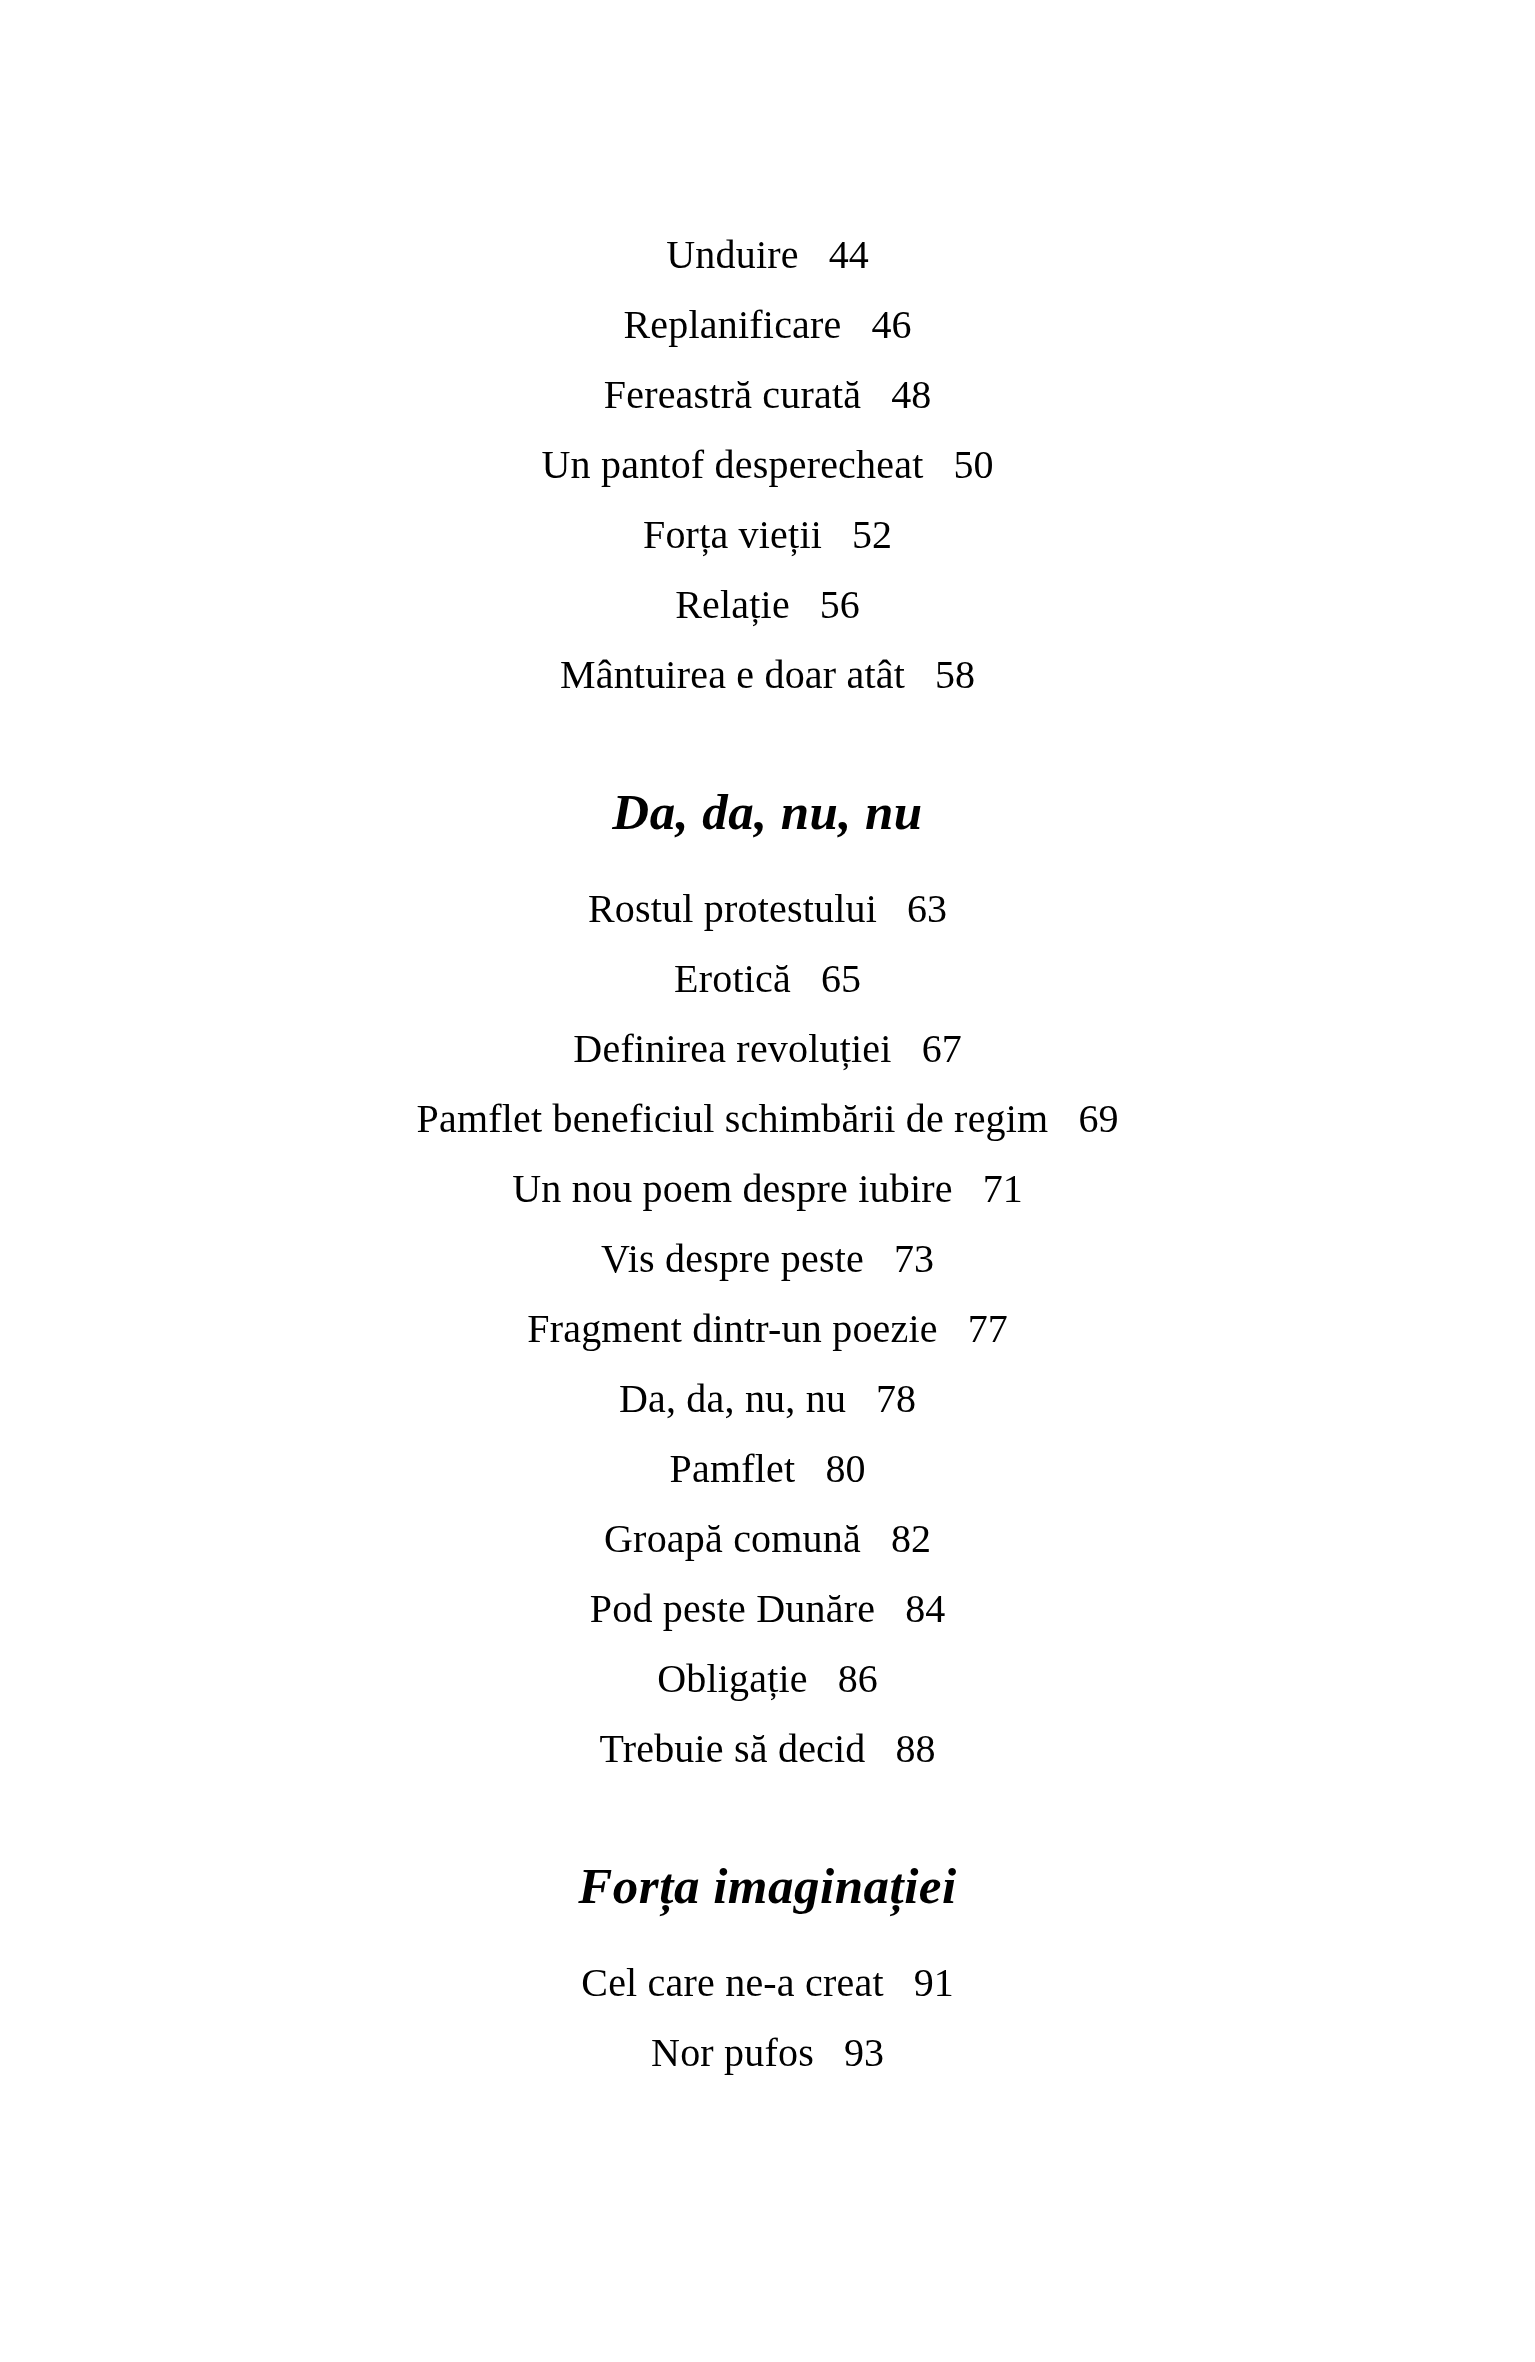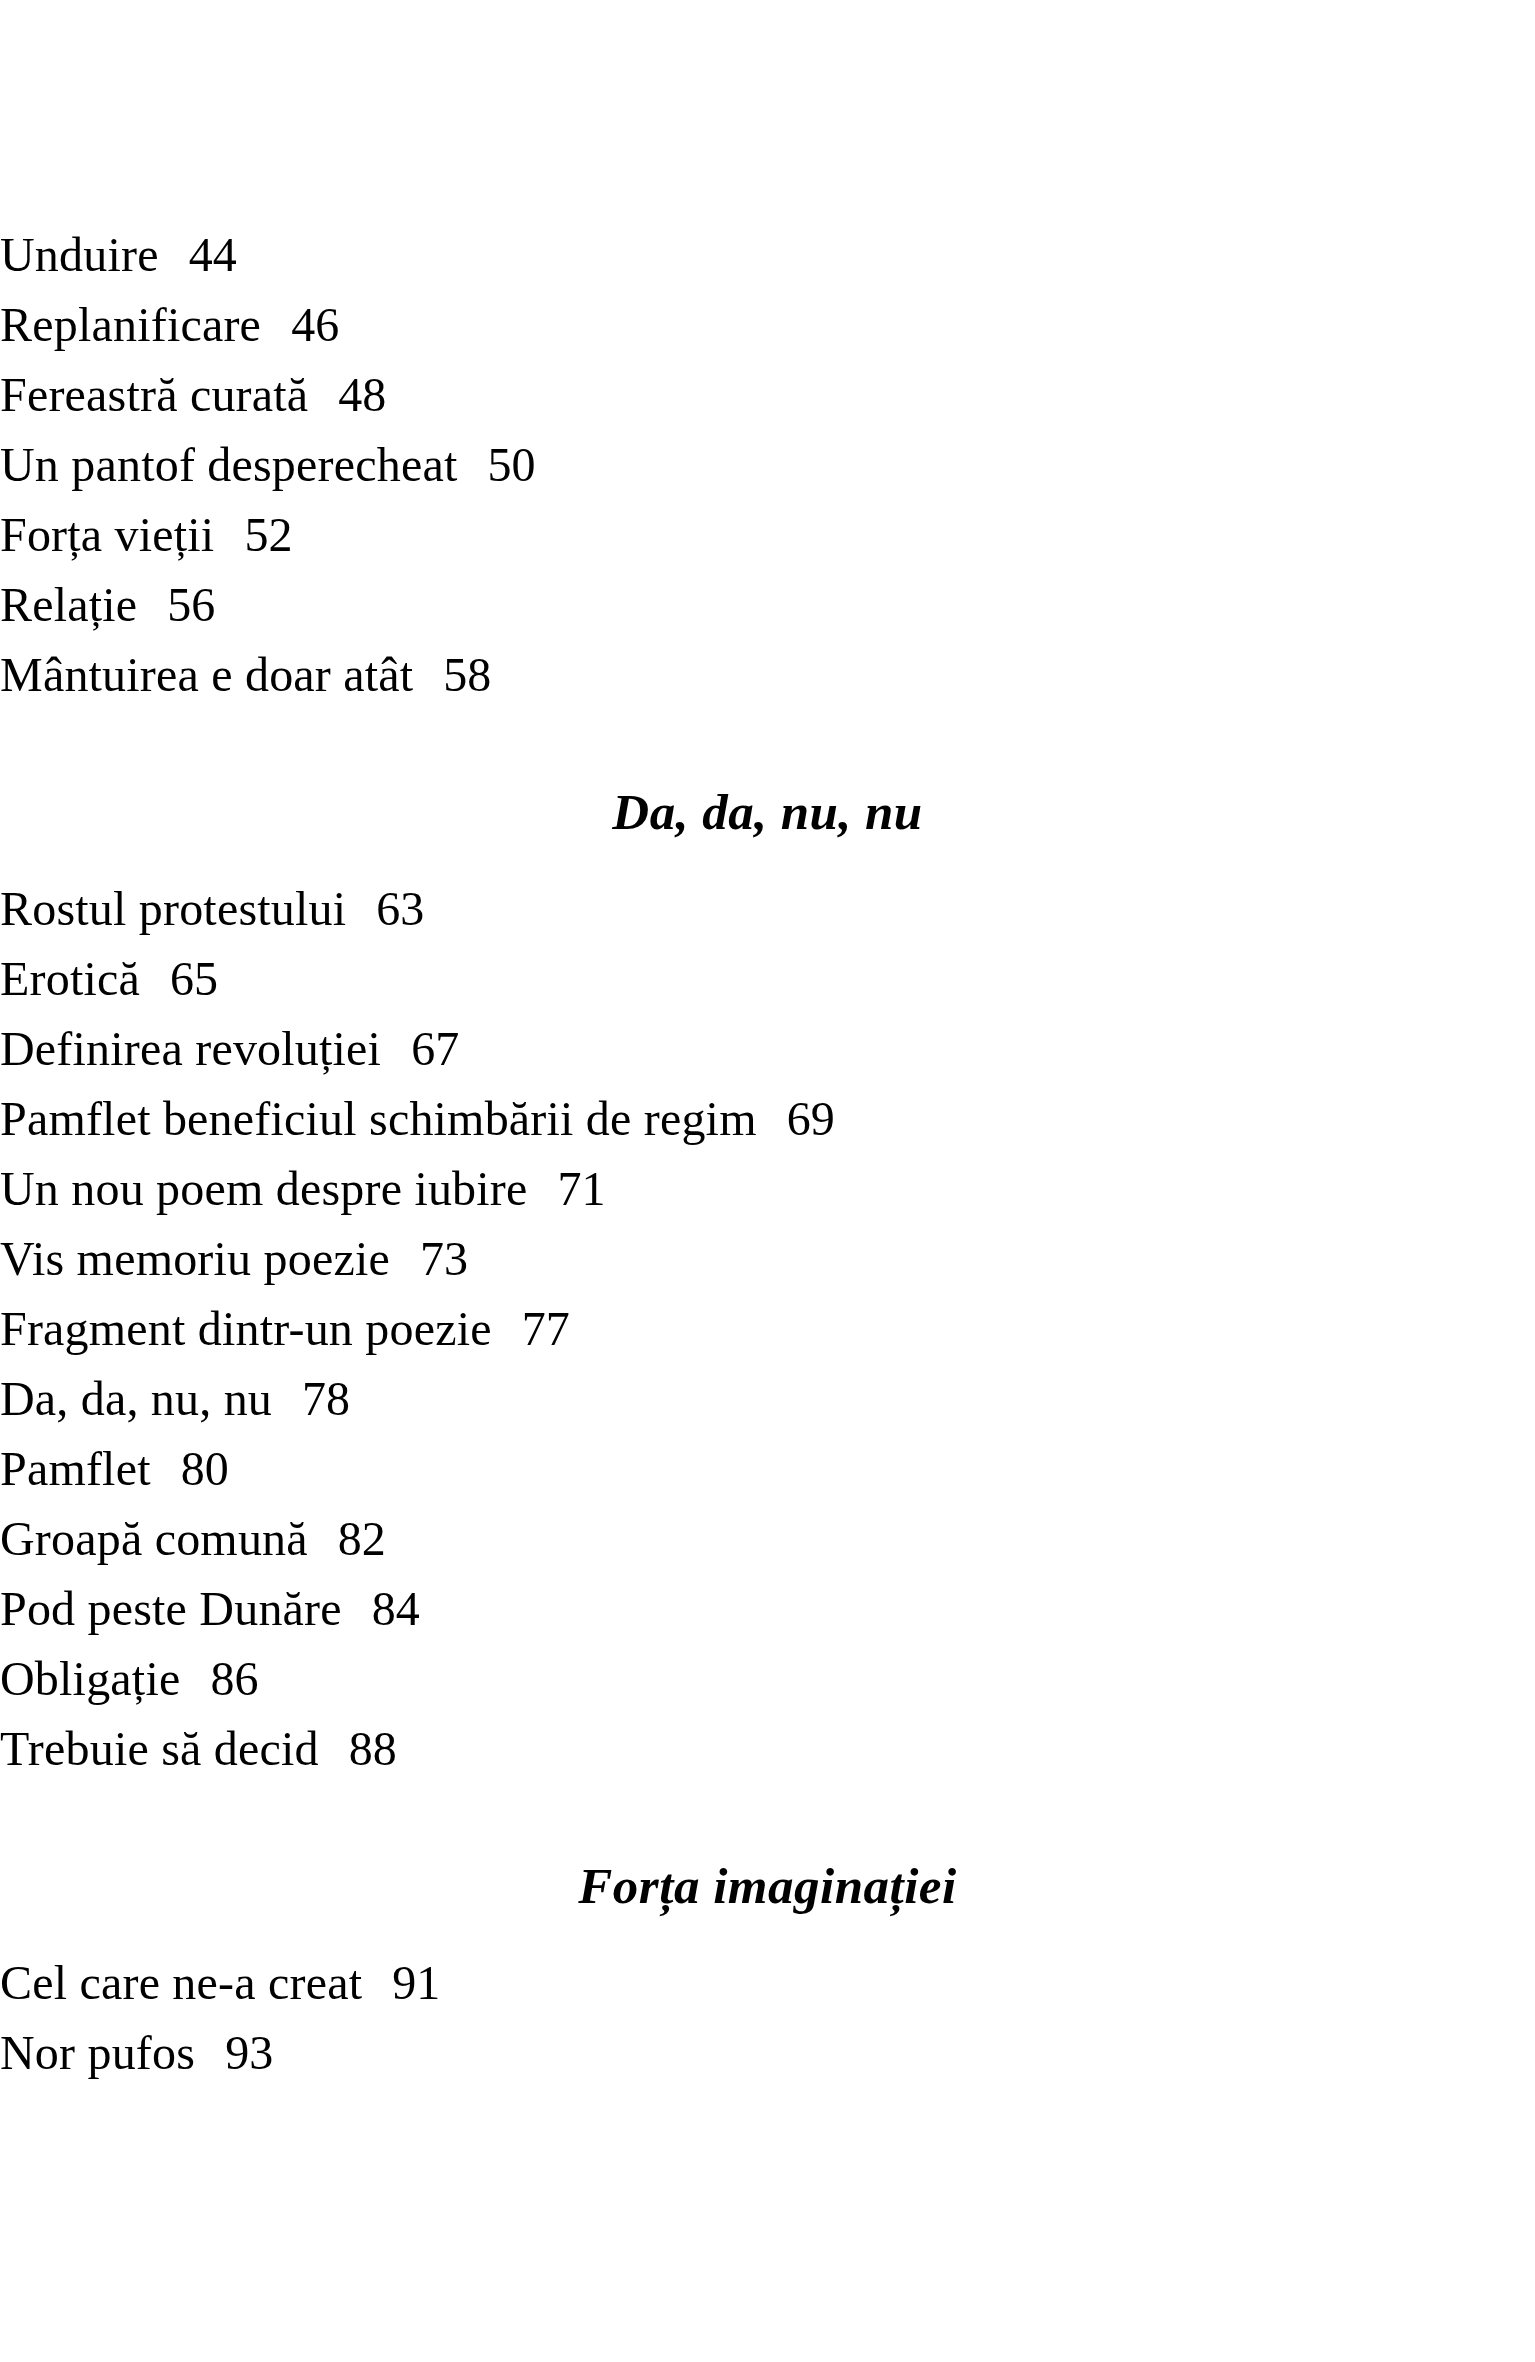--- a/index.html
+++ b/index.html
@@ -15,22 +15,22 @@
     overflow: hidden;
     font-family: "Liberation Serif", "DejaVu Serif", serif;
     color: #000000;
   }
   .toc {
     box-sizing: border-box;
     width: 100%;
     padding-top: 220px;
   }
   .toc-entry {
-    text-align: left;
-    font-size: 48px;
+    text-align: center;
+    font-size: 40px;
     line-height: 70px;
     white-space: nowrap;
   }
   .entry-title {
     letter-spacing: 0.2px;
   }
   .entry-page {
     margin-left: 30px;
   }
   .section-heading {
@@ -57,21 +57,21 @@
         <div class="toc-entry"><span class="entry-title">Relație</span><span class="entry-page">56</span></div>
         <div class="toc-entry"><span class="entry-title">Mântuirea e doar atât</span><span class="entry-page">58</span></div>
       </section>
       <section class="toc-section">
         <h2 class="section-heading">Da, da, nu, nu</h2>
         <div class="toc-entry"><span class="entry-title">Rostul protestului</span><span class="entry-page">63</span></div>
         <div class="toc-entry"><span class="entry-title">Erotică</span><span class="entry-page">65</span></div>
         <div class="toc-entry"><span class="entry-title">Definirea revoluției</span><span class="entry-page">67</span></div>
         <div class="toc-entry"><span class="entry-title">Pamflet beneficiul schimbării de regim</span><span class="entry-page">69</span></div>
         <div class="toc-entry"><span class="entry-title">Un nou poem despre iubire</span><span class="entry-page">71</span></div>
-        <div class="toc-entry"><span class="entry-title">Vis memoriu poezie</span><span class="entry-page">73</span></div>
+        <div class="toc-entry"><span class="entry-title">Vis despre peste</span><span class="entry-page">73</span></div>
         <div class="toc-entry"><span class="entry-title">Fragment dintr-un poezie</span><span class="entry-page">77</span></div>
         <div class="toc-entry"><span class="entry-title">Da, da, nu, nu</span><span class="entry-page">78</span></div>
         <div class="toc-entry"><span class="entry-title">Pamflet</span><span class="entry-page">80</span></div>
         <div class="toc-entry"><span class="entry-title">Groapă comună</span><span class="entry-page">82</span></div>
         <div class="toc-entry"><span class="entry-title">Pod peste Dunăre</span><span class="entry-page">84</span></div>
         <div class="toc-entry"><span class="entry-title">Obligație</span><span class="entry-page">86</span></div>
         <div class="toc-entry"><span class="entry-title">Trebuie să decid</span><span class="entry-page">88</span></div>
       </section>
       <section class="toc-section">
         <h2 class="section-heading">Forța imaginației</h2>

